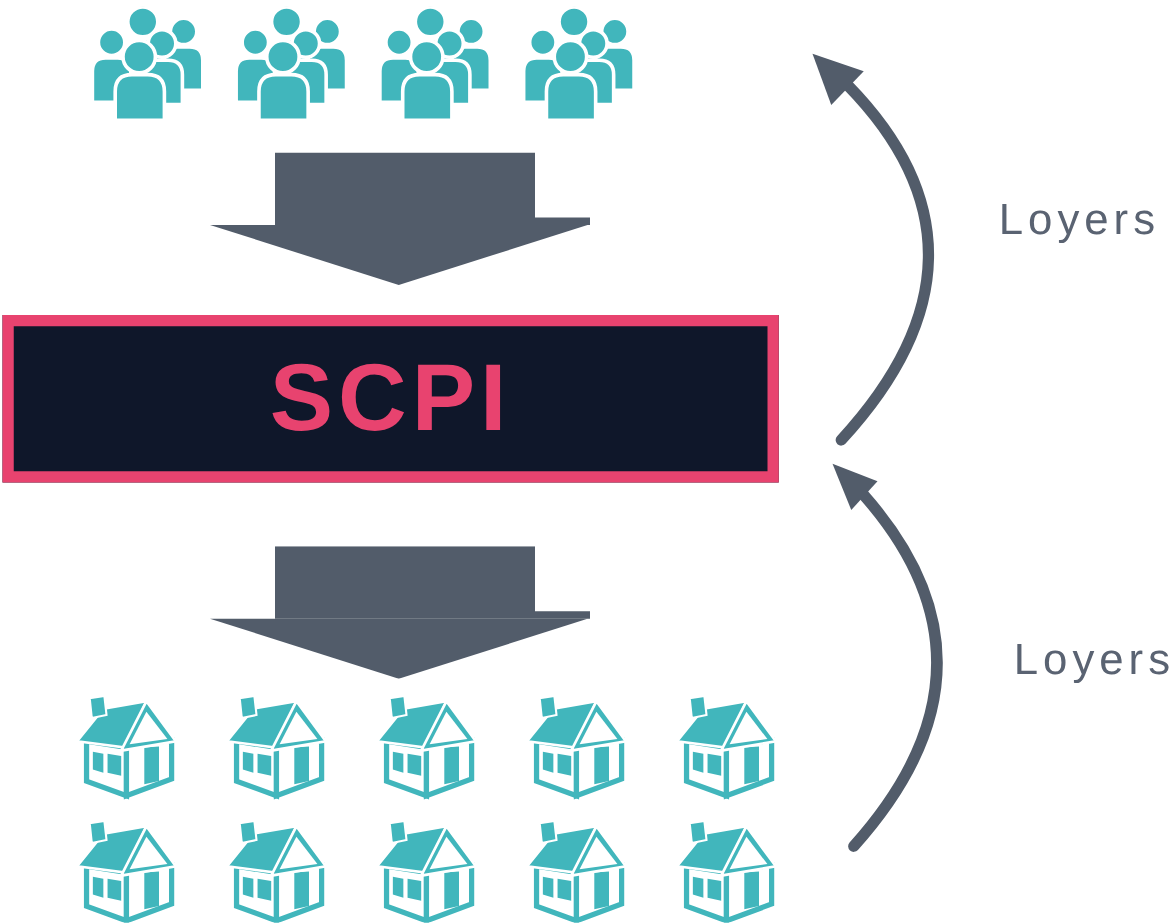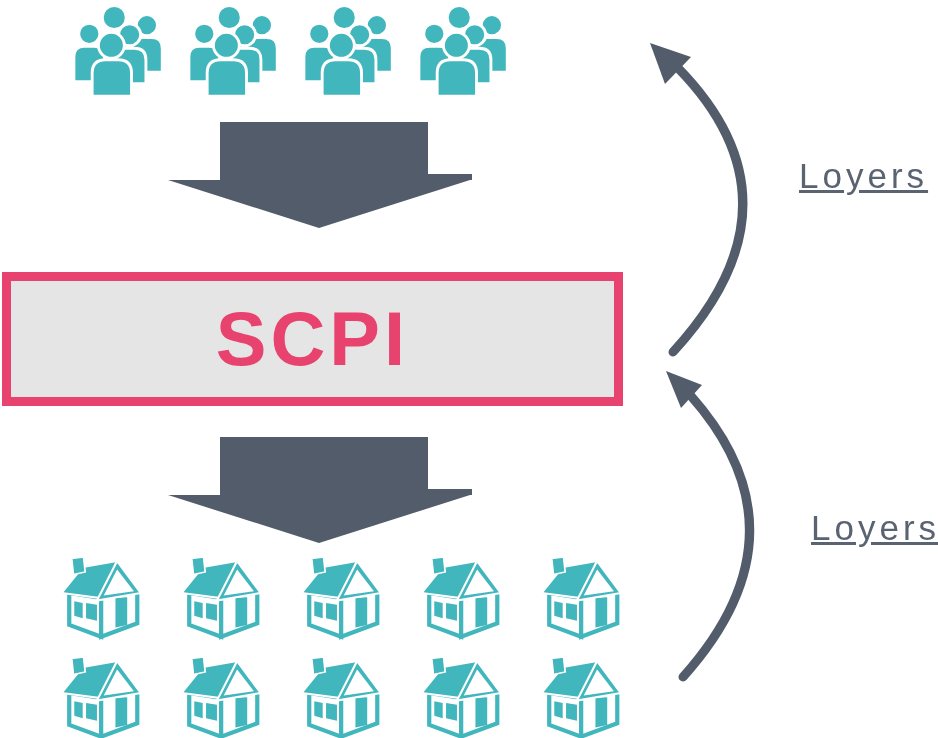--- a/index.html
+++ b/index.html
@@ -17,41 +17,41 @@
 
   .investors-row{position:absolute;left:72px;top:3px;display:flex;gap:19px}
   .ppl-icon svg{width:96px;height:100px;display:block;color:var(--teal)}
 
   .down-arrow{position:absolute;left:168px;width:304px;height:106px;color:var(--slate)}
   .down-arrow svg{width:100%;height:100%;display:block;fill:currentColor}
   .arrow-top{top:122px}
   .arrow-bottom{top:437px}
 
   .scpi-box{
-    position:absolute;left:2px;top:272px;width:621px;height:134px;
-    border:9px solid var(--pink);background:#e5e5e5;
+    position:absolute;left:2px;top:252px;width:621px;height:134px;
+    border:9px solid var(--pink);background:#0f172a;
     display:flex;align-items:center;justify-content:center;
   }
   .scpi-label{
     font-weight:700;font-size:76px;line-height:1;
     color:var(--pink);letter-spacing:4px;
   }
 
   .houses-row{position:absolute;left:60px;display:flex;gap:36px}
   .houses-row-1{top:556px}
   .houses-row-2{top:656px}
   .house-icon svg{width:84px;height:84px;display:block;color:var(--teal)}
 
   .rent-arrows{position:absolute;left:0;top:0;width:938px;height:738px;color:var(--slate);pointer-events:none}
   .rent-arrows path{stroke:currentColor;stroke-width:9;fill:none;stroke-linecap:round}
   .rent-arrows polygon{fill:currentColor}
 
   .rent-label{
     position:absolute;color:var(--label_gray);
-    font-size:35px;letter-spacing:4px;font-weight:400;white-space:nowrap;text-decoration:underline;
+    font-size:35px;letter-spacing:4px;font-weight:400;white-space:nowrap;
   }
   .rent-label-top{left:799px;top:156px}
   .rent-label-bottom{left:811px;top:508px}
 </style>
 </head>
 <body>
 
 <div class="stage">
 
   <svg class="defs" aria-hidden="true">

